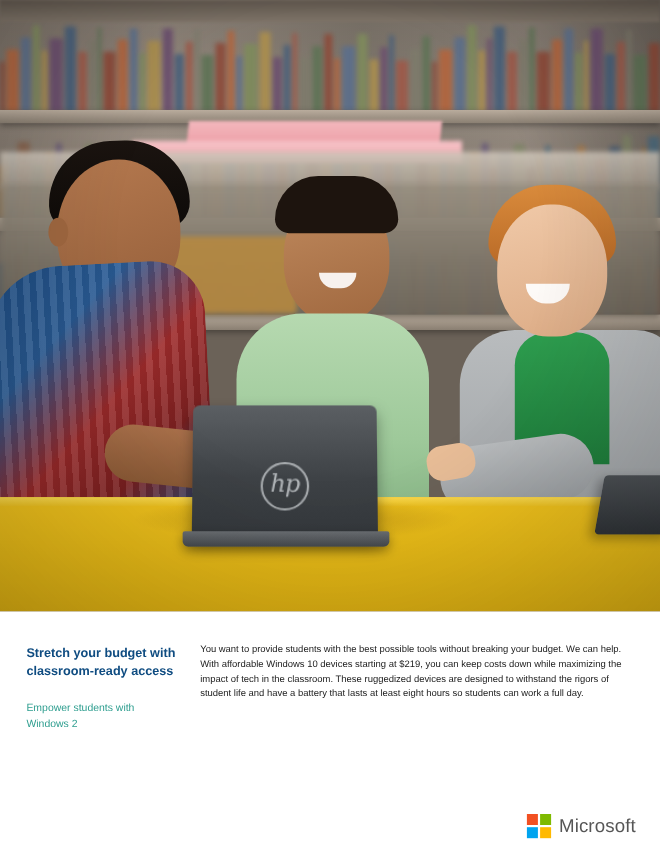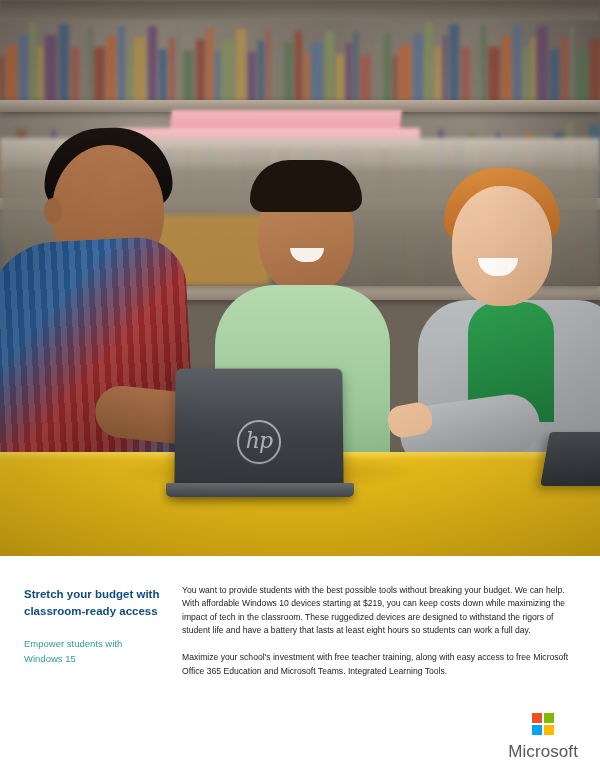--- a/index.html
+++ b/index.html
@@ -378,21 +378,20 @@
     left: 0; bottom: 0;
     width: 600px; height: 52px;
   }
   .ms-logo {
     position: absolute;
     right: 22px;
     bottom: 14px;
     display: flex;
     align-items: center;
     gap: 7px;
-    flex-direction: column;
   }
   .ms-squares {
     width: 22px; height: 22px;
     display: grid;
     grid-template-columns: 10px 10px;
     grid-template-rows: 10px 10px;
     gap: 2px;
   }
   .ms-squares i { display: block; }
   .ms-squares i.r { background: #f25022; }
@@ -656,26 +655,25 @@
     <div class="laptop-base"></div>
     <div class="laptop2"></div>
 
     <div class="photo-vignette"></div>
   </div>
 
   <div class="content">
 
     <div class="left-col">
       <p class="headline">Stretch your budget with classroom-ready access</p>
-      <p class="subhead">Empower students with Windows 15</p>
+      <p class="subhead">Empower students with Windows 2</p>
     </div>
 
     <div class="right-col">
       <p class="body-para">You want to provide students with the best possible tools without breaking your budget. We can help. With affordable Windows 10 devices starting at $219, you can keep costs down while maximizing the impact of tech in the classroom. These ruggedized devices are designed to withstand the rigors of student life and have a battery that lasts at least eight hours so students can work a full day.</p>
-      <p class="body-para">Maximize your school's investment with free teacher training, along with easy access to free Microsoft Office 365 Education and Microsoft Teams. Integrated Learning Tools.</p>
     </div>
 
   </div>
 
   <div class="footer">
     <div class="ms-logo">
       <div class="ms-squares">
         <i class="r"></i>
         <i class="g"></i>
         <i class="b"></i>

